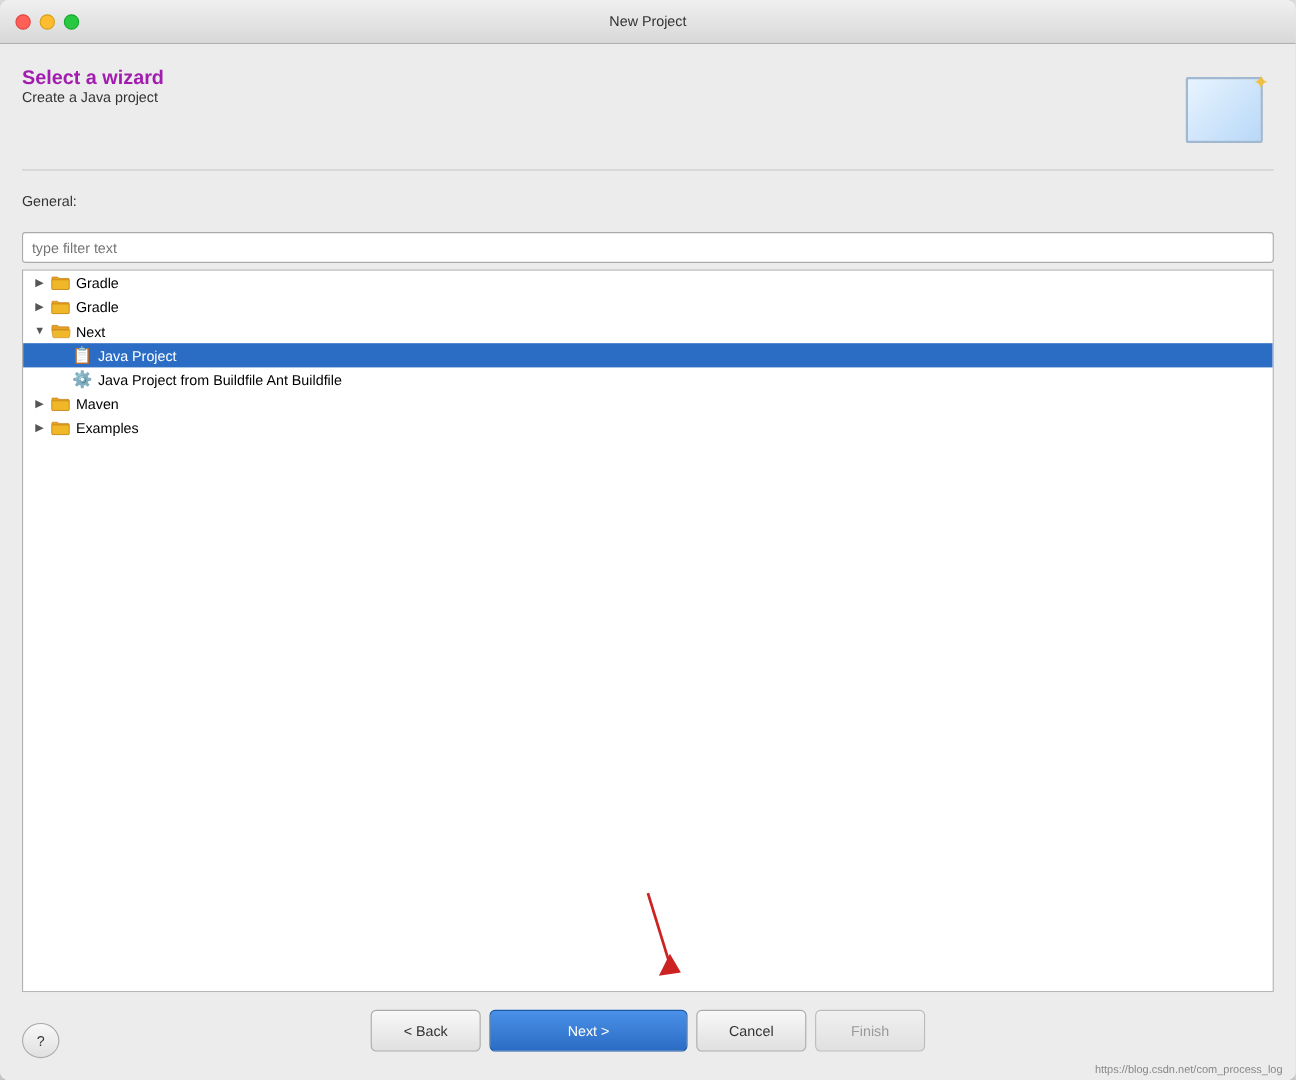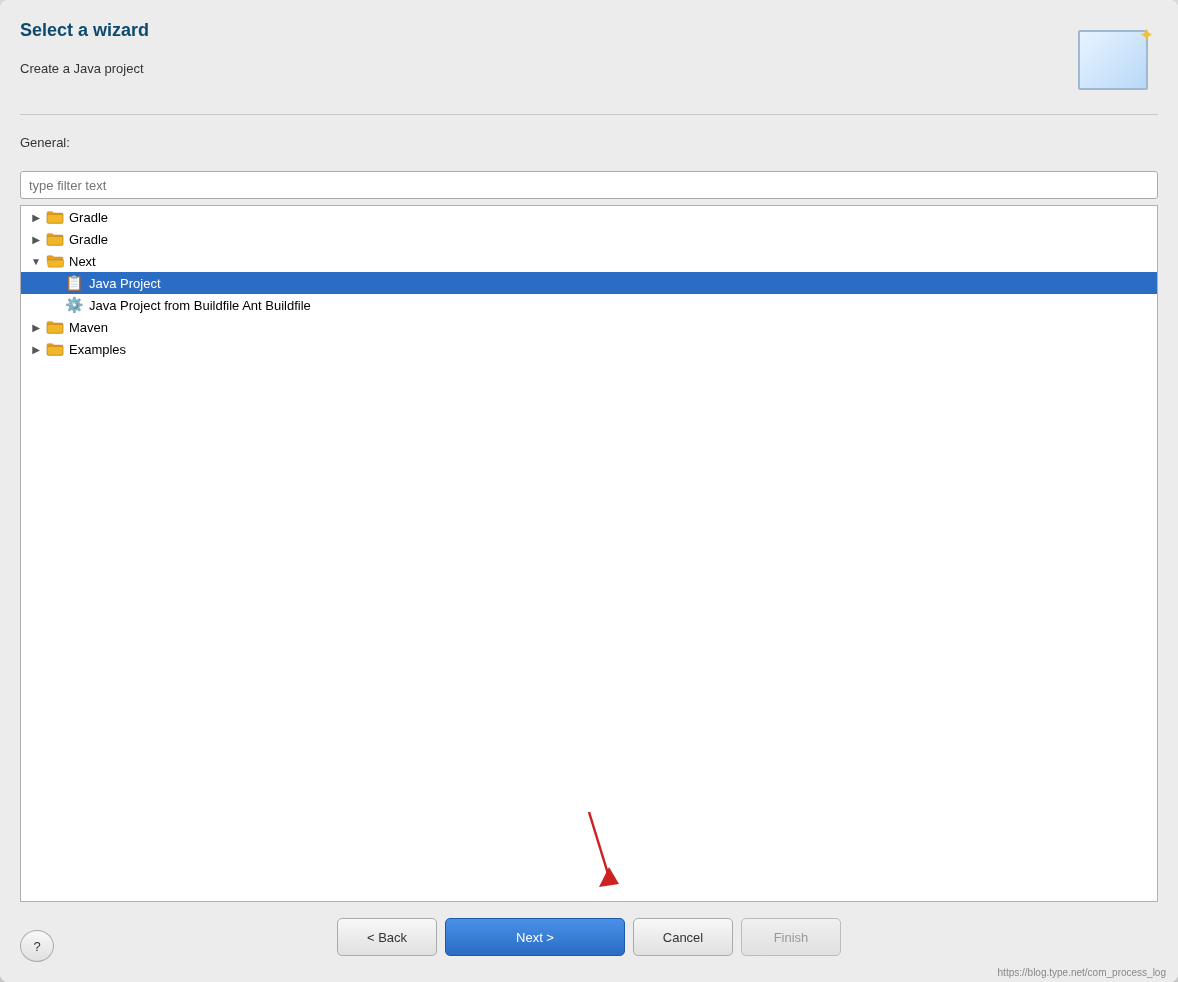--- a/index.html
+++ b/index.html
@@ -66,22 +66,22 @@
       display: flex;
       justify-content: space-between;
       align-items: flex-start;
       margin-bottom: 20px;
       padding-bottom: 14px;
       border-bottom: 1px solid #c8c8c8;
     }
     .header-text h1 {
       font-size: 18px;
       font-weight: 700;
-      color: #0c4a6e;
-      margin-bottom: 20px;
+      color: #a21caf;
+      margin-bottom: 0;
     }
     .header-text p {
       font-size: 13px;
       color: #333;
     }
     .header-icon {
       width: 80px;
       height: 80px;
       position: relative;
     }
@@ -249,20 +249,28 @@
     }
     .annotation-arrow svg {
       overflow: visible;
     }
   </style>
 </head>
 <body>
 
 <div class="window">
 
+  <div class="title-bar">
+    <div class="window-controls">
+      <div class="control control-close"></div>
+      <div class="control control-min"></div>
+      <div class="control control-max"></div>
+    </div>
+    <span class="title-bar-text">New Project</span>
+  </div>
 
   <div class="content-area">
 
     <div class="header-section">
       <div class="header-text">
         <h1>Select a wizard</h1>
         <p>Create a Java project</p>
       </div>
       <div class="header-icon">
         <div class="header-icon-inner">
@@ -355,15 +363,15 @@
 
     <div class="button-row">
       <button class="btn btn-normal" style="min-width:32px;width:32px;height:32px;border-radius:50%;position:absolute;left:20px;bottom:20px;">
         <span>?</span>
       </button>
       <button class="btn btn-normal">&lt; Back</button>
       <button class="btn btn-primary">Next &gt;</button>
       <button class="btn btn-normal">Cancel</button>
       <button class="btn btn-disabled">Finish</button>
     </div>
-    <div class="url-hint">https://blog.type.net/com_process_log</div>
+    <div class="url-hint">https://blog.csdn.net/com_process_log</div>
   </div>
 </div>
 
 </body></html>

